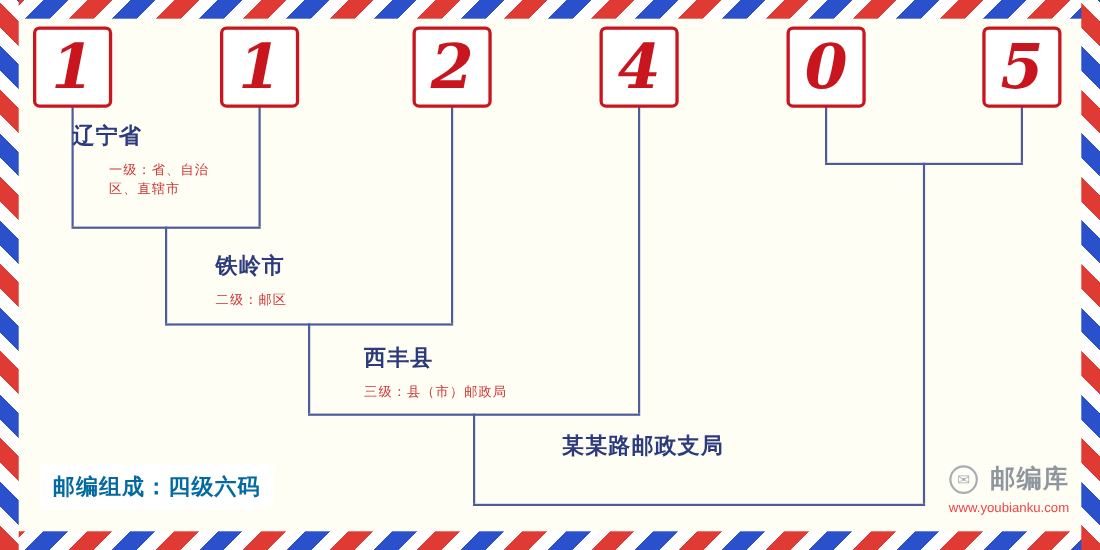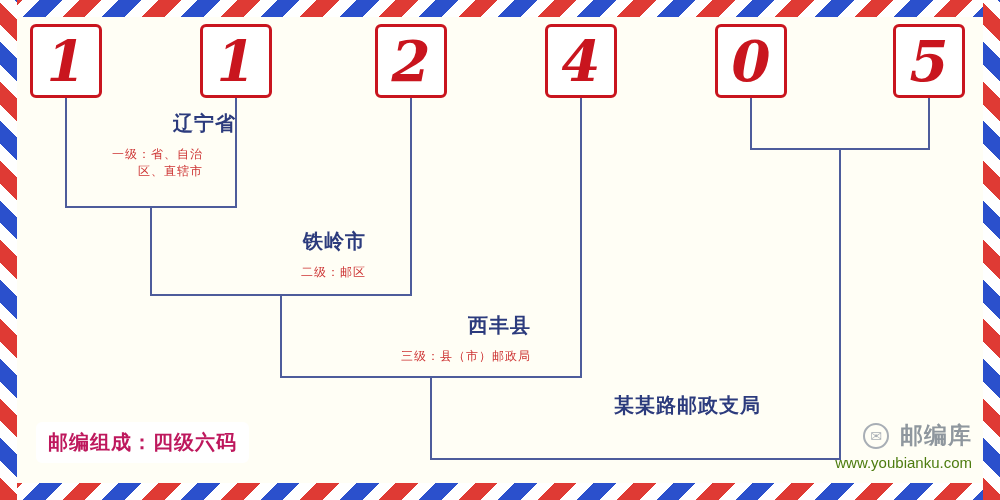--- a/index.html
+++ b/index.html
@@ -30,42 +30,42 @@
     font-style:italic;font-weight:bold;font-size:56px;line-height:1;
     color:#c9151e;
   }
 
   
   .vline,.hline{position:absolute;background:#4d5c9b;z-index:1;}
   .vline{width:2px;}
   .hline{height:2px;}
 
   
-  .label{position:absolute;text-align:right;z-index:2;font-family:Liberation Serif, serif;}
+  .label{position:absolute;text-align:left;z-index:2;font-family:Liberation Serif, serif;}
   .label .title{font-size:20px;font-weight:bold;color:#2c3b7d;letter-spacing:1px;}
   .label .desc{font-size:12px;color:#cd3333;margin:9px auto 0;line-height:1.45;letter-spacing:1px;}
   .desc-narrow{width:104px;}
 
   
   .footer-badge{
     position:absolute;left:36px;top:422px;z-index:4;
     background:#ffffff;border-radius:6px;padding:7px 12px;
-    font-size:20px;font-weight:bold;color:#be185d;letter-spacing:1px;
+    font-size:20px;font-weight:bold;color:#0369a1;letter-spacing:1px;
   }
 
   
   .logo{position:absolute;right:28px;top:420px;z-index:4;display:flex;flex-direction:column;align-items:flex-end;}
   .logo-row{display:flex;align-items:center;}
   .logo-icon{
     width:26px;height:26px;border:2px solid #a8aeb5;border-radius:50%;
     display:flex;align-items:center;justify-content:center;
     color:#a8aeb5;font-size:14px;line-height:1;box-sizing:border-box;
   }
   .logo-name{font-size:23px;font-weight:bold;color:#8f979e;margin-left:11px;letter-spacing:1px;}
-  .logo-url{font-size:15px;color:#4d7c0f;margin-top:3px;}
+  .logo-url{font-size:12px;color:#ef4444;margin-top:3px;}
 </style>
 </head>
 <body>
 
 <div class="canvas">
 
   <div class="band band-h band-top"></div>
   <div class="band band-h band-bottom"></div>
   <div class="band band-v band-left"></div>
   <div class="band band-v band-right"></div>

